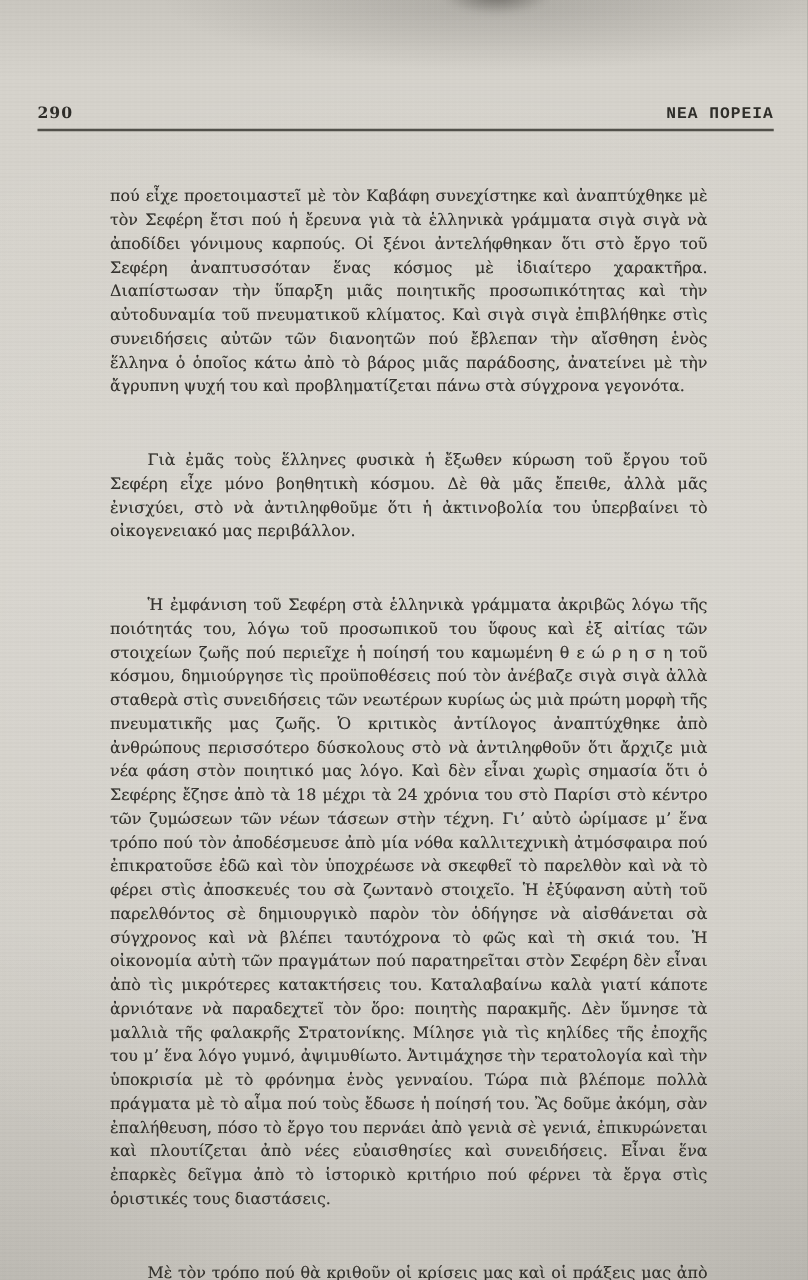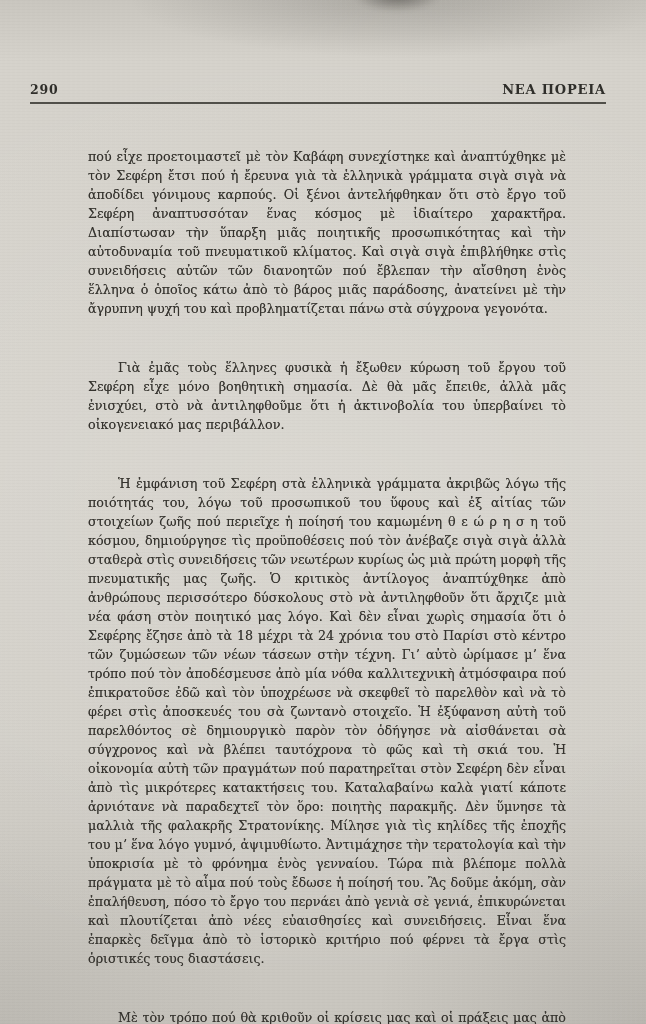--- a/index.html
+++ b/index.html
@@ -31,33 +31,33 @@
   .scan-smudge {
     position: absolute;
     top: -6px; left: 352px;
     width: 90px; height: 18px;
     background: radial-gradient(ellipse at 50% 0%, rgba(30,28,25,0.45), transparent 70%);
     filter: blur(2px);
     pointer-events: none;
   }
   .header {
     position: absolute;
-    top: 82px; left: 30px; right: 40px;
+    top: 82px; left: 30px; right: 27px;
     display: flex;
     justify-content: space-between;
     align-items: baseline;
     font-size: 13px;
     font-weight: bold;
     letter-spacing: 0.8px;
     color: #2f2e2a;
     border-bottom: 2px solid rgba(58,56,50,0.85);
     padding-bottom: 5px;
   }
   .page-number { font-size: 12.5px; }
-  .journal-title { font-size: 13px; }
+  .journal-title { font-size: 13px; font-family: Liberation Mono, monospace; }
   .body-text {
     position: absolute;
     top: 107px; left: 88px; right: 80px;
     font-size: 12.7px;
     line-height: 19px;
     text-align: justify;
     color: #35332e;
     text-shadow: 0 0 0.4px rgba(53,51,46,0.55);
   }
   .body-text p {
@@ -75,17 +75,17 @@
   <div class="paper-texture"></div>
   <div class="scan-smudge"></div>
 
   <div class="header">
     <span class="page-number">290</span>
     <span class="journal-title">ΝΕΑ ΠΟΡΕΙΑ</span>
   </div>
 
   <div class="body-text">
     <p class="no-indent">πού εἶχε προετοιμαστεῖ μὲ τὸν Καβάφη συνεχίστηκε καὶ ἀναπτύχθηκε μὲ τὸν Σεφέρη ἔτσι πού ἡ ἔρευνα γιὰ τὰ ἑλληνικὰ γράμματα σιγὰ σιγὰ νὰ ἀποδίδει γόνιμους καρπούς. Οἱ ξένοι ἀντελήφθηκαν ὅτι στὸ ἔργο τοῦ Σεφέρη ἀναπτυσσόταν ἕνας κόσμος μὲ ἰδιαίτερο χαρακτῆρα. Διαπίστωσαν τὴν ὕπαρξη μιᾶς ποιητικῆς προσωπικότητας καὶ τὴν αὐτοδυναμία τοῦ πνευματικοῦ κλίματος. Καὶ σιγὰ σιγὰ ἐπιβλήθηκε στὶς συνειδήσεις αὐτῶν τῶν διανοητῶν πού ἔβλεπαν τὴν αἴσθηση ἑνὸς ἕλληνα ὁ ὁποῖος κάτω ἀπὸ τὸ βάρος μιᾶς παράδοσης, ἀνατείνει μὲ τὴν ἄγρυπνη ψυχή του καὶ προβληματίζεται πάνω στὰ σύγχρονα γεγονότα.</p>
-    <p>Γιὰ ἐμᾶς τοὺς ἕλληνες φυσικὰ ἡ ἔξωθεν κύρωση τοῦ ἔργου τοῦ Σεφέρη εἶχε μόνο βοηθητικὴ σημασία. Δὲ θὰ μᾶς ἔπειθε, ἀλλὰ μᾶς ἐνισχύει, στὸ νὰ ἀντιληφθοῦμε ὅτι ἡ ἀκτινοβολία του ὑπερβαίνει τὸ οἰκογενειακό μας περιβάλλον.</p>
+    <p>Γιὰ ἐμᾶς τοὺς ἕλληνες φυσικὰ ἡ ἔξωθεν κύρωση τοῦ ἔργου τοῦ Σεφέρη εἶχε μόνο βοηθητικὴ κόσμου. Δὲ θὰ μᾶς ἔπειθε, ἀλλὰ μᾶς ἐνισχύει, στὸ νὰ ἀντιληφθοῦμε ὅτι ἡ ἀκτινοβολία του ὑπερβαίνει τὸ οἰκογενειακό μας περιβάλλον.</p>
     <p>Ἡ ἐμφάνιση τοῦ Σεφέρη στὰ ἑλληνικὰ γράμματα ἀκριβῶς λόγω τῆς ποιότητάς του, λόγω τοῦ προσωπικοῦ του ὕφους καὶ ἐξ αἰτίας τῶν στοιχείων ζωῆς πού περιεῖχε ἡ ποίησή του καμωμένη θ ε ώ ρ η σ η τοῦ κόσμου, δημιούργησε τὶς προϋποθέσεις πού τὸν ἀνέβαζε σιγὰ σιγὰ ἀλλὰ σταθερὰ στὶς συνειδήσεις τῶν νεωτέρων κυρίως ὡς μιὰ πρώτη μορφὴ τῆς πνευματικῆς μας ζωῆς. Ὁ κριτικὸς ἀντίλογος ἀναπτύχθηκε ἀπὸ ἀνθρώπους περισσότερο δύσκολους στὸ νὰ ἀντιληφθοῦν ὅτι ἄρχιζε μιὰ νέα φάση στὸν ποιητικό μας λόγο. Καὶ δὲν εἶναι χωρὶς σημασία ὅτι ὁ Σεφέρης ἔζησε ἀπὸ τὰ 18 μέχρι τὰ 24 χρόνια του στὸ Παρίσι στὸ κέντρο τῶν ζυμώσεων τῶν νέων τάσεων στὴν τέχνη. Γιʼ αὐτὸ ὡρίμασε μʼ ἕνα τρόπο πού τὸν ἀποδέσμευσε ἀπὸ μία νόθα καλλιτεχνικὴ ἀτμόσφαιρα πού ἐπικρατοῦσε ἐδῶ καὶ τὸν ὑποχρέωσε νὰ σκεφθεῖ τὸ παρελθὸν καὶ νὰ τὸ φέρει στὶς ἀποσκευές του σὰ ζωντανὸ στοιχεῖο. Ἡ ἐξύφανση αὐτὴ τοῦ παρελθόντος σὲ δημιουργικὸ παρὸν τὸν ὁδήγησε νὰ αἰσθάνεται σὰ σύγχρονος καὶ νὰ βλέπει ταυτόχρονα τὸ φῶς καὶ τὴ σκιά του. Ἡ οἰκονομία αὐτὴ τῶν πραγμάτων πού παρατηρεῖται στὸν Σεφέρη δὲν εἶναι ἀπὸ τὶς μικρότερες κατακτήσεις του. Καταλαβαίνω καλὰ γιατί κάποτε ἀρνιότανε νὰ παραδεχτεῖ τὸν ὅρο: ποιητὴς παρακμῆς. Δὲν ὕμνησε τὰ μαλλιὰ τῆς φαλακρῆς Στρατονίκης. Μίλησε γιὰ τὶς κηλίδες τῆς ἐποχῆς του μʼ ἕνα λόγο γυμνό, ἀψιμυθίωτο. Ἀντιμάχησε τὴν τερατολογία καὶ τὴν ὑποκρισία μὲ τὸ φρόνημα ἑνὸς γενναίου. Τώρα πιὰ βλέπομε πολλὰ πράγματα μὲ τὸ αἷμα πού τοὺς ἔδωσε ἡ ποίησή του. Ἂς δοῦμε ἀκόμη, σὰν ἐπαλήθευση, πόσο τὸ ἔργο του περνάει ἀπὸ γενιὰ σὲ γενιά, ἐπικυρώνεται καὶ πλουτίζεται ἀπὸ νέες εὐαισθησίες καὶ συνειδήσεις. Εἶναι ἕνα ἐπαρκὲς δεῖγμα ἀπὸ τὸ ἱστορικὸ κριτήριο πού φέρνει τὰ ἔργα στὶς ὁριστικές τους διαστάσεις.</p>
     <p>Μὲ τὸν τρόπο πού θὰ κριθοῦν οἱ κρίσεις μας καὶ οἱ πράξεις μας ἀπὸ τὸ μάτι τοῦ θεοῦ, δηλαδὴ ἀπὸ τὶς γενιὲς πού ἔρχονται θὰ μετρηθεῖ κάποτε καὶ ἡ συμβολὴ τοῦ καθενός μας στὰ ἑλληνικὰ γράμματα. Κι ἔχοντας αὐτὸ τὸ συναίσθημα τῆς εὐθύνης τῶν λόγων μας, ἰσχυρίζομαι ὅτι τὸ ἔργο τοῦ Σεφέρη θὰ τοποθετηθεῖ τελικὰ ἀνάμεσα στὰ τρία τέσσερα ὀνόματα τῆς μετεπαναστατικῆς μας ποίησης. Τὰ ἄλλα δυὸ εἶναι ὁ Σολωμὸς καὶ ὁ Καβάφης. Τὸ τρίτο εἶναι ὁ Κάλβος. Τὸν Σολωμὸ καὶ τὸν Κάλβο ἐμπόδισε νὰ ὁλοκληρώσουν τὸ ἔργο τους ἡ τραγικὴ ἀναζήτηση τοῦ ἀπολύτου. Ὁδεύοντας ἀπὸ δύο διαφορετικοὺς δρόμους πρὸς τὴ σιωπὴ στέρησαν τὰ ἑλληνικὰ γράμματα ἀπὸ τὴ δυνατότητα νὰ φτάσουν ἀπὸ τὰ πρῶτα τους βήματα στὴν ἀκμή τους. Μετὰ γεννήθηκαν οἱ βρυκόλακες</p>
   </div>
 </div>
 
 </body></html>

